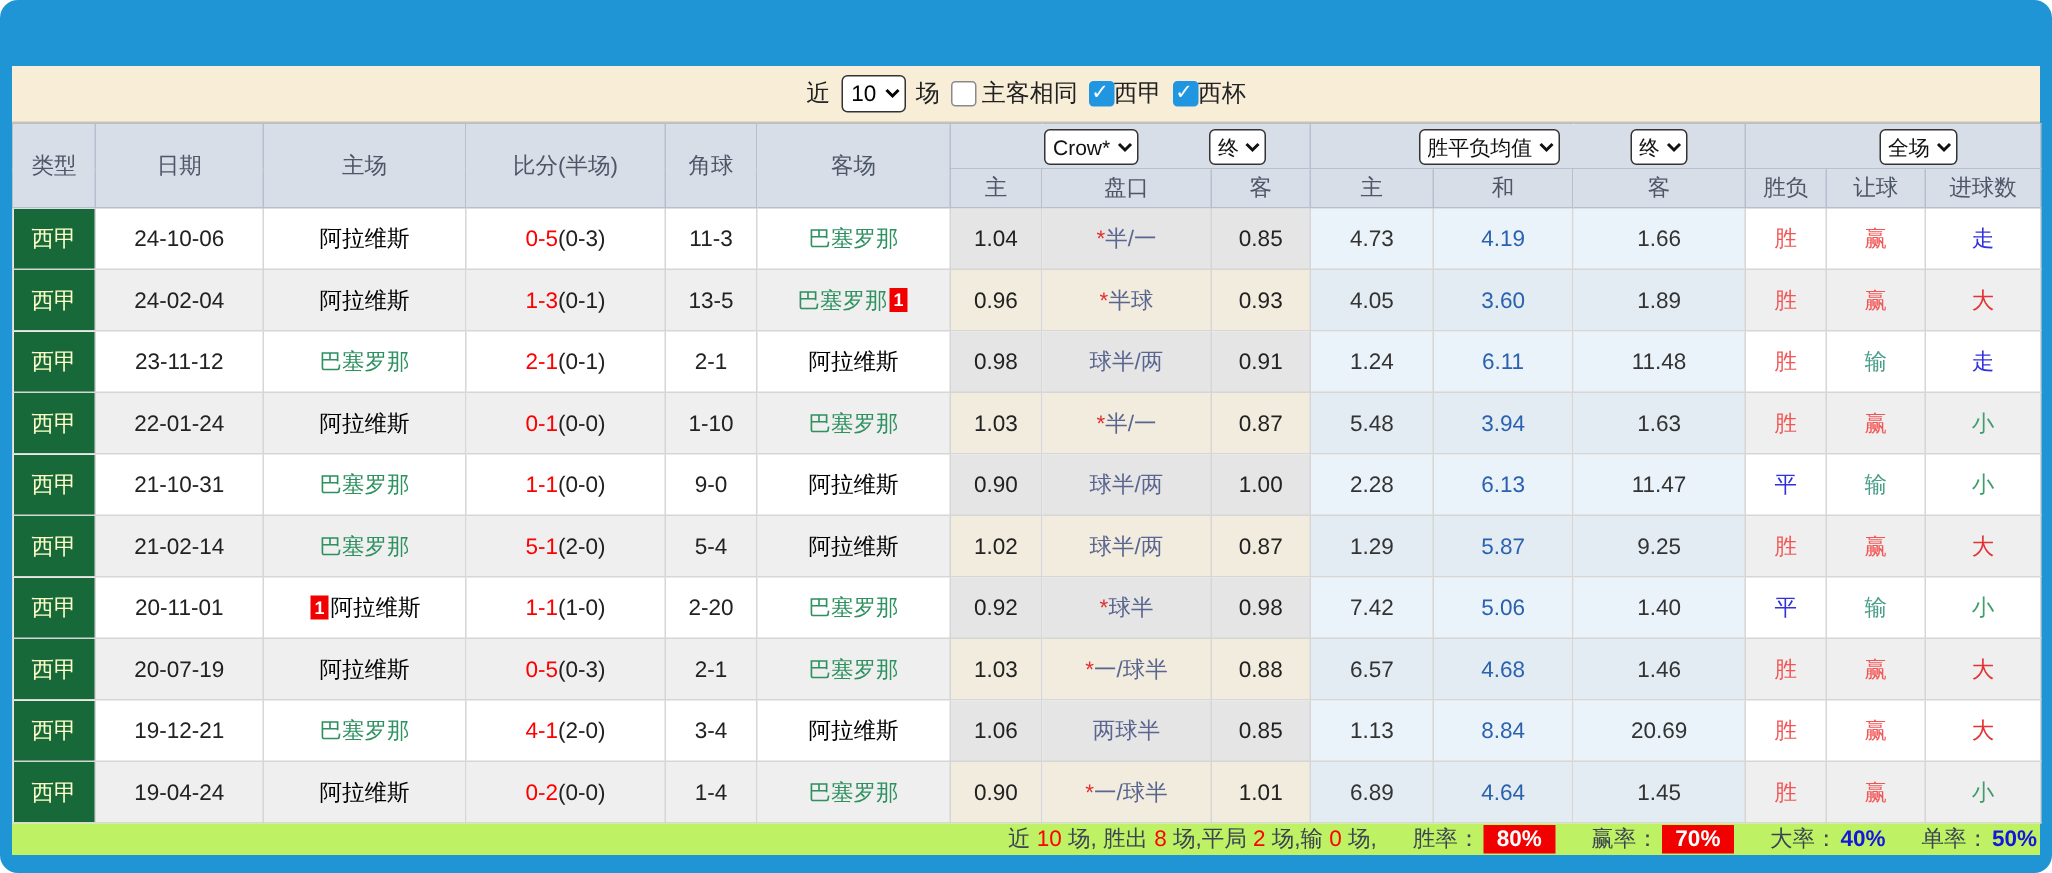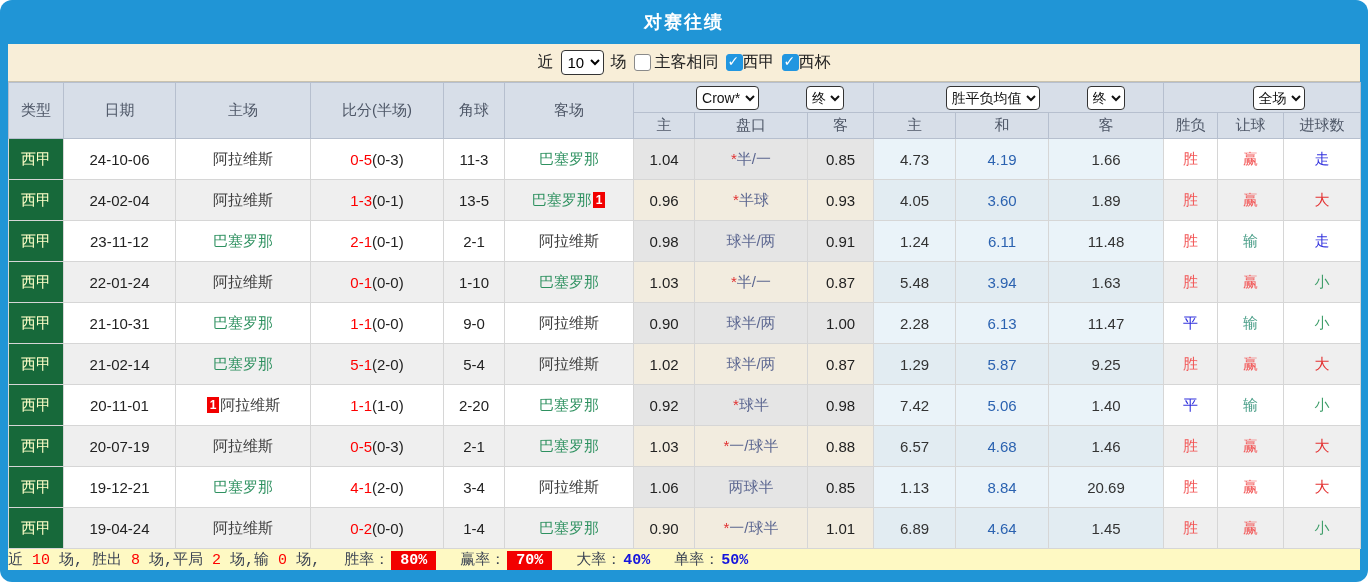--- a/index.html
+++ b/index.html
@@ -69,49 +69,48 @@
     border: 1px solid #d6d6d6;
   }
   td.type { background: #17693a; color: #ffffc8; }
   tbody tr:nth-child(even) td.base, tbody tr:nth-child(even) td.res { background: #efefef; }
   tbody tr:nth-child(odd)  td.base, tbody tr:nth-child(odd)  td.res { background: #ffffff; }
   td.odds { background: #e5e5e5; }
   tbody tr:nth-child(even) td.odds { background: #f2ecdf; }
   td.avg { background: #eaf3f9; color: #333; }
   tbody tr:nth-child(even) td.avg { background: #e2ecf2; }
   td.avg.mid { color: #2b62b0; }
-  .team { color: #404040; }
+  .team { color: #000000; }
   .team-green { color: #2e9160; }
   .score { color: #fe0000; }
   .half { color: #222; }
   td.handicap { color: #5b6690; }
   td.handicap .ast { color: #e03030; }
   .badge {
     display: inline-block; background: #f20000; color: #fff;
     font-size: 12px; font-weight: bold; line-height: 16px;
     padding: 0 3px; margin: 0 1px; vertical-align: 1px;
   }
   
   .summary {
-    flex: 1; display: flex; align-items: center; justify-content: flex-start;
-    font-size: 15px; color: #3c4454; gap: 2px; background: #fef9c3; font-family: Liberation Mono, monospace;
+    flex: 1; display: flex; align-items: center; justify-content: flex-end;
+    font-size: 15px; color: #3c4454; gap: 2px; background: #bef264;
   }
   .sum-red { color: #fe0000; }
   .sum-label { margin-left: 22px; }
   .rate-badge {
     background: #f20000; color: #fff; font-weight: bold;
     padding: 1px 9px; margin: 0 2px;
   }
   .rate-blue { color: #1515dd; font-weight: bold; margin: 0 2px; }
 </style>
 </head>
 <body>
 
 <div class="frame">
-  <div class="title-bar">对赛往绩</div>
 
   <div class="inner">
 
     <div class="filter-bar">
       <span>近</span>
       <select>
         <option>10</option>
       </select>
       <span>场</span>
       <span class="cb-group">

